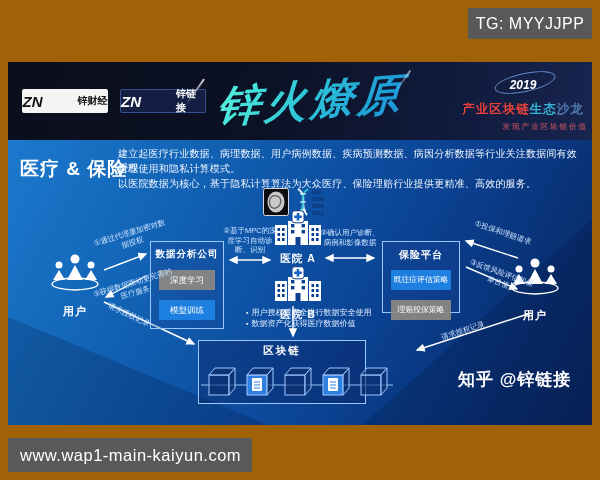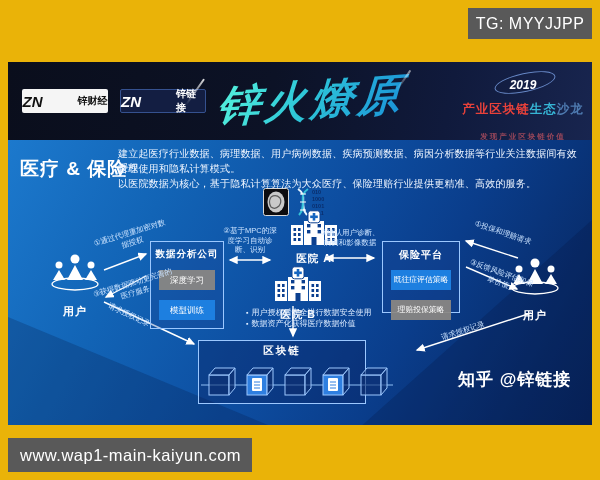--- a/index.html
+++ b/index.html
@@ -1,17 +1,17 @@
 <!DOCTYPE html>
 <html><head>
 <meta charset="utf-8">
 <style>
   * { margin:0; padding:0; box-sizing:border-box; }
   body { font-family:"Liberation Sans","DejaVu Sans",sans-serif; background:#fff; }
-  .page { position:relative; width:600px; height:480px; background:#eab308; overflow:hidden; }
+  .page { position:relative; width:600px; height:480px; background:#a16207; overflow:hidden; }
 
   
   .badge { position:absolute; background:#595959; color:#fff; display:flex; align-items:center; font-size:16px; letter-spacing:0.5px; }
   .tg-badge { left:468px; top:8px; width:124px; height:31px; justify-content:center; }
   .url-badge { left:8px; top:438px; width:244px; height:34px; padding-left:12px; font-size:16.5px; }
 
   
   .slide { position:absolute; left:8px; top:62px; width:584px; height:363px; overflow:hidden; }
   .slide-header { position:absolute; left:0; top:0; width:584px; height:78px;
     background:linear-gradient(100deg,#0a0e1c 0%,#0c1226 45%,#101a3c 75%,#18254f 100%); }
@@ -27,21 +27,21 @@
     transform:rotate(-4deg) skewX(-8deg); text-shadow:none; }
   .streak { position:absolute; width:2px; background:linear-gradient(#fff,rgba(255,255,255,0)); opacity:.85; transform:rotate(35deg); border-radius:2px; }
   .streak1 { left:186px; top:14px; height:32px; }
   .streak2 { left:394px; top:6px; height:26px; opacity:.55; }
   .event { position:absolute; left:450px; top:12px; width:130px; text-align:center; }
   .event-year-wrap { position:relative; display:inline-block; padding:1px 10px; }
   .event-ellipse { position:absolute; left:-6px; top:-1px; width:62px; height:19px; border:1px solid rgba(130,170,240,.75); border-radius:50%; transform:rotate(-12deg); }
   .event-year { position:relative; color:#fff; font-size:12px; font-weight:bold; font-style:italic; }
   .event-line1 { margin-top:7px; font-size:12.5px; font-weight:bold; letter-spacing:1px; }
   .ev-red { color:#e8413a; } .ev-teal { color:#36b4d4; } .ev-blue { color:#4e7ab0;font-family:Liberation Serif, serif; }
-  .event-line2 { margin-top:14px; font-size:7.5px; letter-spacing:2px; color:#97465a; font-weight:bold; }
+  .event-line2 { margin-top:4px; font-size:7.5px; letter-spacing:2px; color:#97465a; font-weight:bold;text-align:right; }
 
   .slide-body { position:absolute; left:0; top:78px; width:584px; height:285px; color:#fff;
     background:linear-gradient(118deg,#1c79cd 0%,#1264b6 25%,#0d4da0 50%,#0a3d8b 68%,#082c6b 88%,#07245c 100%); }
   .facet { position:absolute; pointer-events:none; }
   .facet1 { left:0; top:150px; width:260px; height:135px; background:rgba(4,16,60,.22); clip-path:polygon(0 20%,100% 100%,0 100%); }
   .facet2 { right:0; top:80px; width:270px; height:205px; background:rgba(4,16,60,.22); clip-path:polygon(100% 0,100% 100%,15% 100%); }
 
   .intro-heading { position:absolute; left:12px; top:16px; font-size:19px; font-weight:bold; letter-spacing:1px; }
   .intro-line { position:absolute; left:110px; width:466px; font-size:10px; color:#eef5ff; letter-spacing:0.2px; }
   .il1 { top:7px; } .il2 { top:22px; } .il3 { top:37px; }
@@ -58,21 +58,21 @@
   .chip-gray { background:rgba(140,136,130,.92); }
   .chip-blue { background:#1d7fe0; }
   .company-box { left:142px; top:78px; width:74px; height:88px; }
   .company-box .dbox-title { font-size:9.5px; }
   .insurance-box { left:374px; top:78px; width:78px; height:72px; }
   .insurance-box .dbox-title { font-size:10px; }
   .insurance-box .chip { font-size:7.8px; }
   .c1 { top:28px; } .c2 { top:58px; }
 
   .hospital { position:absolute; width:48px; text-align:center; }
-  .hospital-a { left:266px; top:70px;margin-left:16px; } .hospital-b { left:266px; top:126px; }
+  .hospital-a { left:266px; top:70px; } .hospital-b { left:266px; top:126px; }
   .hospital .node-label { font-size:10.5px; margin-top:2px; }
 
   .flow-label { position:absolute; font-size:7.5px; line-height:9.5px; color:#cbe3ff; text-align:center; }
   .lbl-auth { left:84px; top:88px; width:78px; transform:rotate(-17deg); }
   .lbl-service { left:84px; top:138px; width:84px; transform:rotate(-17deg); }
   .lbl-mpc { left:214px; top:86px; width:56px; }
   .lbl-confirm { left:312px; top:88px; width:60px; }
   .lbl-request { left:446px; top:88px; width:98px; white-space:nowrap; transform:rotate(19deg); }
   .lbl-feedback { left:458px; top:128px; width:68px; transform:rotate(20deg); }
   .lbl-record-left { left:90px; top:170px; width:62px; transform:rotate(25deg); white-space:nowrap; }

